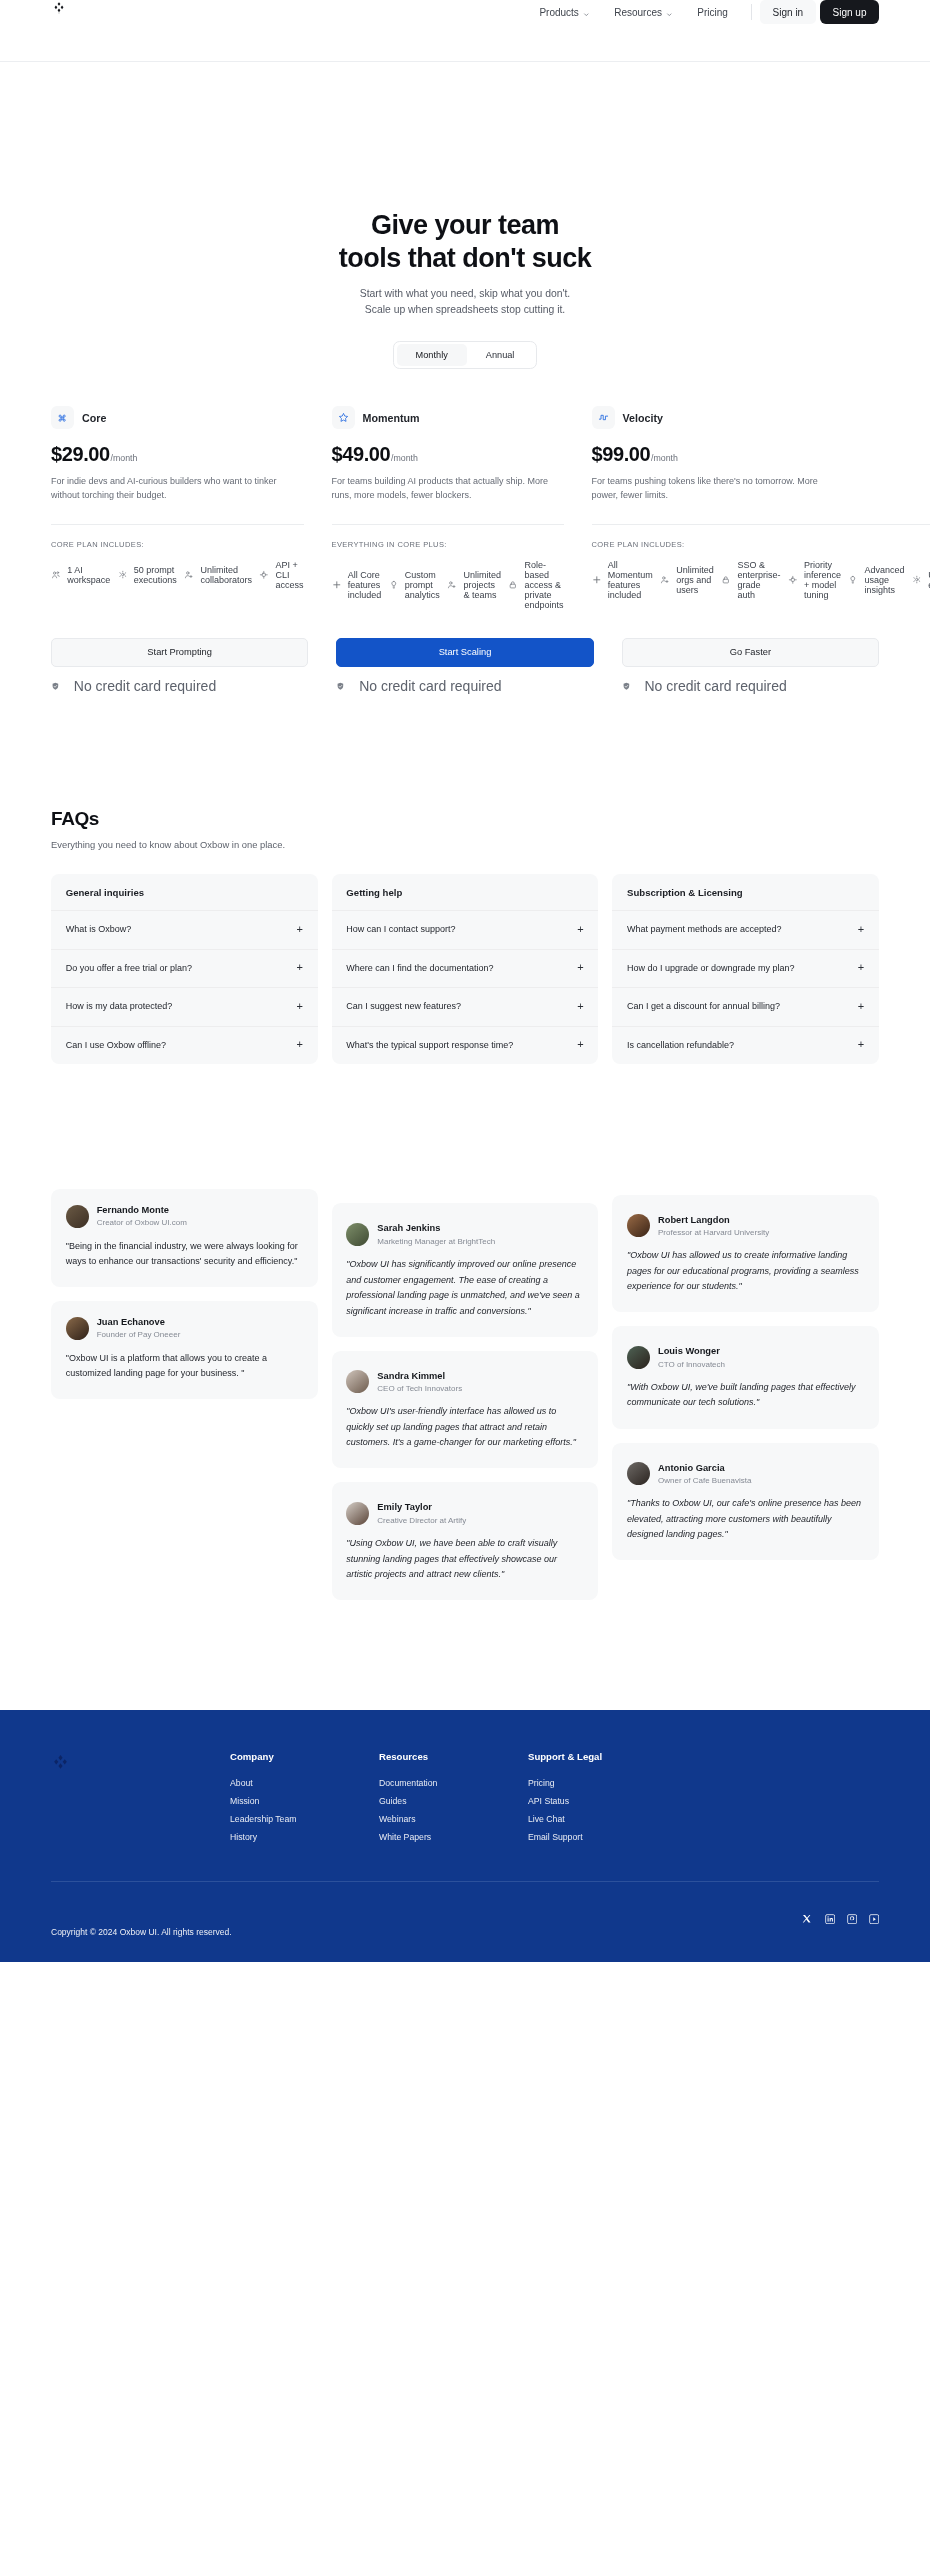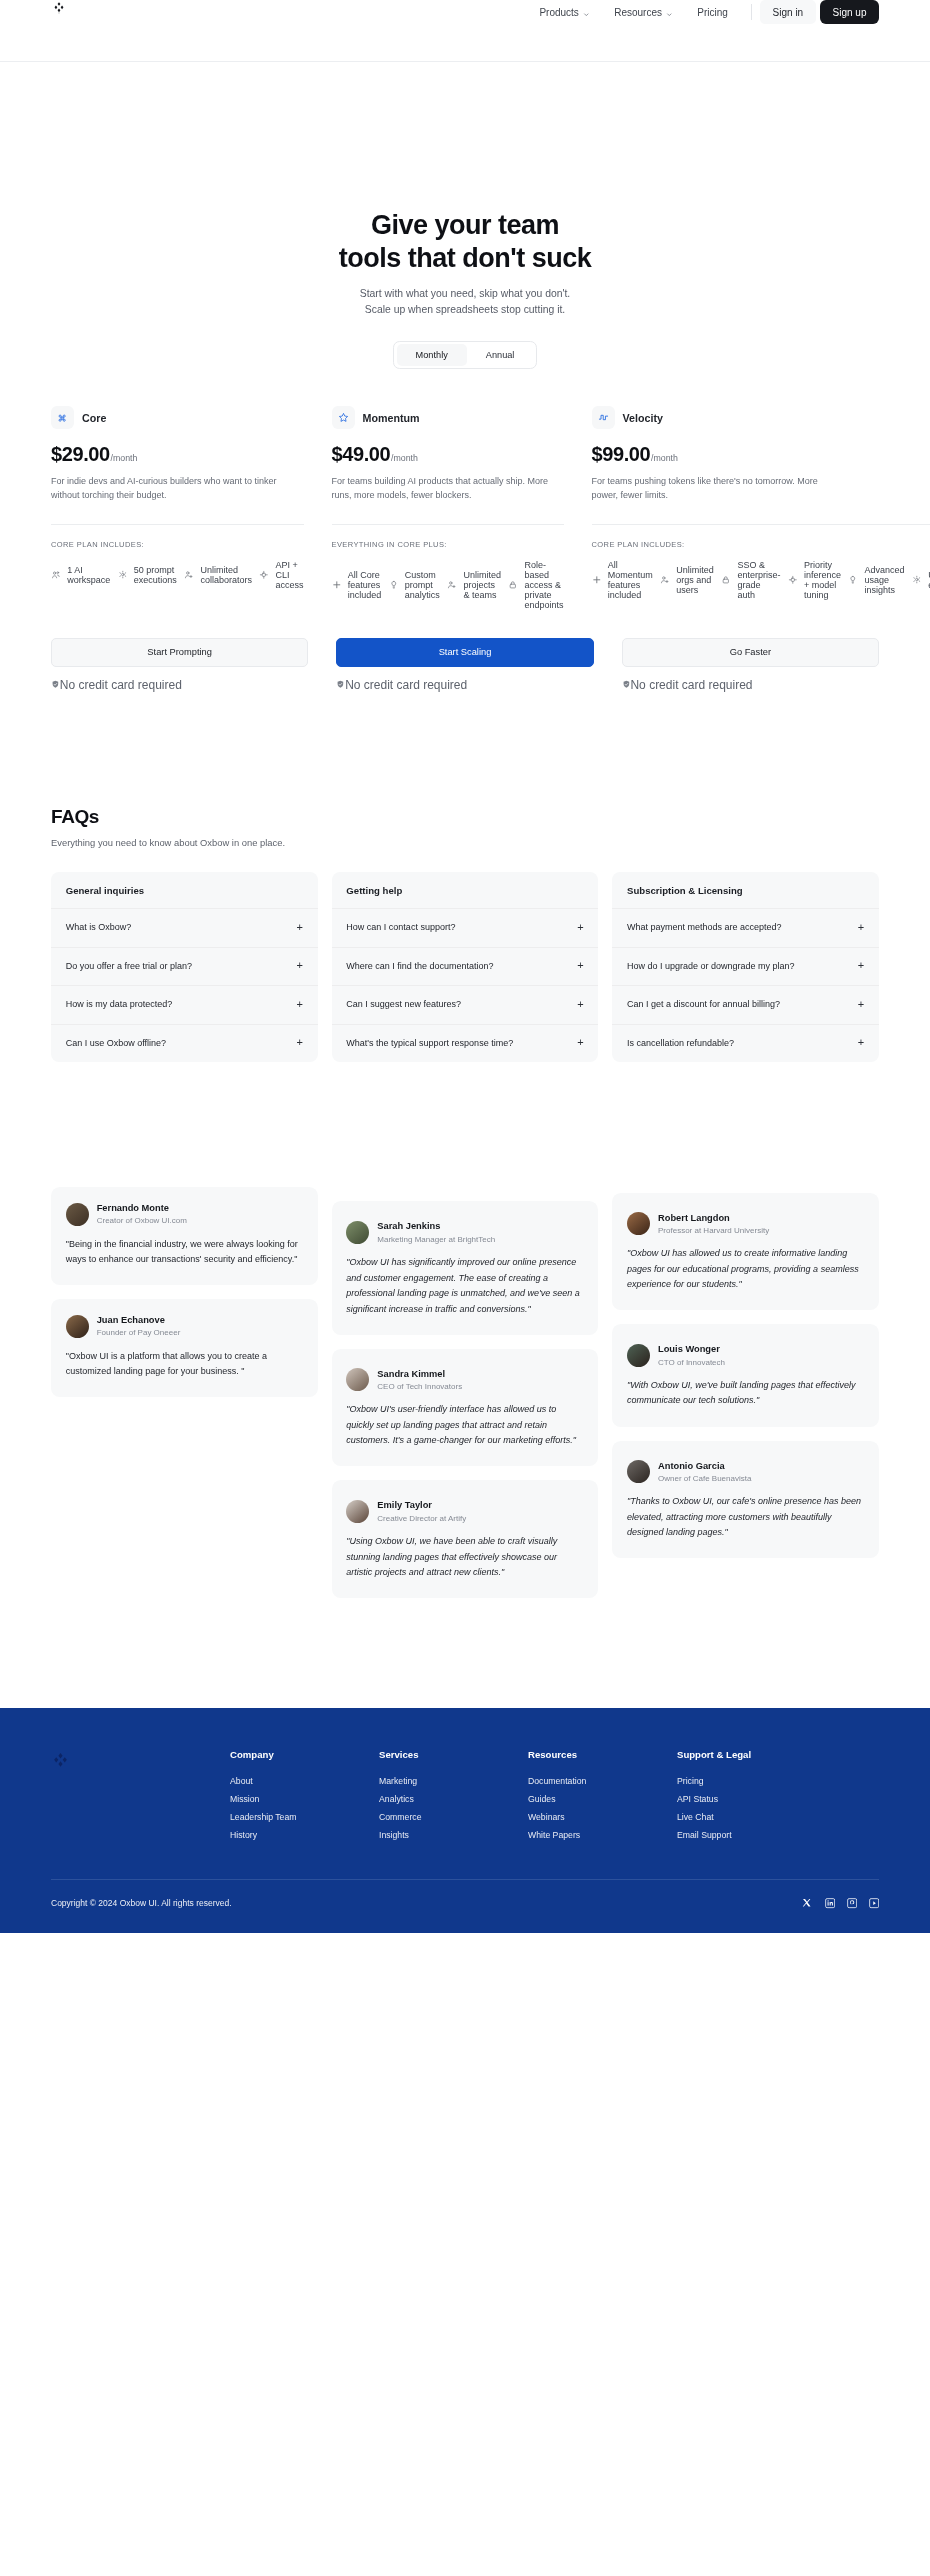--- a/index.html
+++ b/index.html
@@ -148,22 +148,22 @@
     border-radius: 5px;
     border: 0.7px solid #e8eaed;
     background: #f7f8f9;
     color: #1c1f25;
     cursor: pointer;
     font-family: inherit;
   }
   .cta-btn.primary { background: #1354c8; border-color: #1354c8; color: #fff; }
   .cta-note {
     margin-top: 10.3px;
-    display: flex; align-items: center; gap: 0;
-    font-size: 12px; color: #5d626c;
+    display: flex; align-items: center; gap: 14px;
+    font-size: 14px; color: #5d626c;
   }
 
   
   .faq { padding: 114px 51px 0; }
   .faq h2 { font-size: 19px; font-weight: 700; letter-spacing: -0.4px; color: #0d0f14; }
   .faq-sub { margin-top: 9.6px; font-size: 9.4px; color: #5e636d; }
   .faq-cols {
     margin-top: 23.5px;
     display: grid; grid-template-columns: repeat(3, 1fr);
     gap: 14px;
@@ -235,21 +235,21 @@
     color: #e9ecf4;
     margin-bottom: 8px;
     cursor: pointer;
     display: block;
   }
   .footer-rule { border-top: 0.7px solid #2c519c; margin-top: 31px; }
   .footer-bottom {
     display: flex; align-items: center;
     padding: 17.6px 0 25px;
   }
-  .copyright { font-size: 8.5px; color: #eef0f6; }
+  .copyright { font-size: 8.5px; color: #eef0f6; margin-top: 27px; }
   .socials { margin-left: auto; display: flex; align-items: center; gap: 11.8px; }
   .social { width: 10.3px; height: 10.3px; cursor: pointer; }
 </style>
 </head>
 <body>
 
 <div class="page">
 
   <div class="header">
     <span class="brand-logo">
@@ -658,27 +658,20 @@
           </g>
         </svg>
       </span>
       <div class="footer-cols" id="footer-grid">
           <div>
             <div class="fcol-title">Company</div>
             <span class="flink">About</span>
             <span class="flink">Mission</span>
             <span class="flink">Leadership Team</span>
             <span class="flink">History</span>
-          </div>
-          <div>
-            <div class="fcol-title">Services</div>
-            <span class="flink">Marketing</span>
-            <span class="flink">Analytics</span>
-            <span class="flink">Commerce</span>
-            <span class="flink">Insights</span>
           </div>
           <div>
             <div class="fcol-title">Resources</div>
             <span class="flink">Documentation</span>
             <span class="flink">Guides</span>
             <span class="flink">Webinars</span>
             <span class="flink">White Papers</span>
           </div>
           <div>
             <div class="fcol-title">Support &amp; Legal</div>

